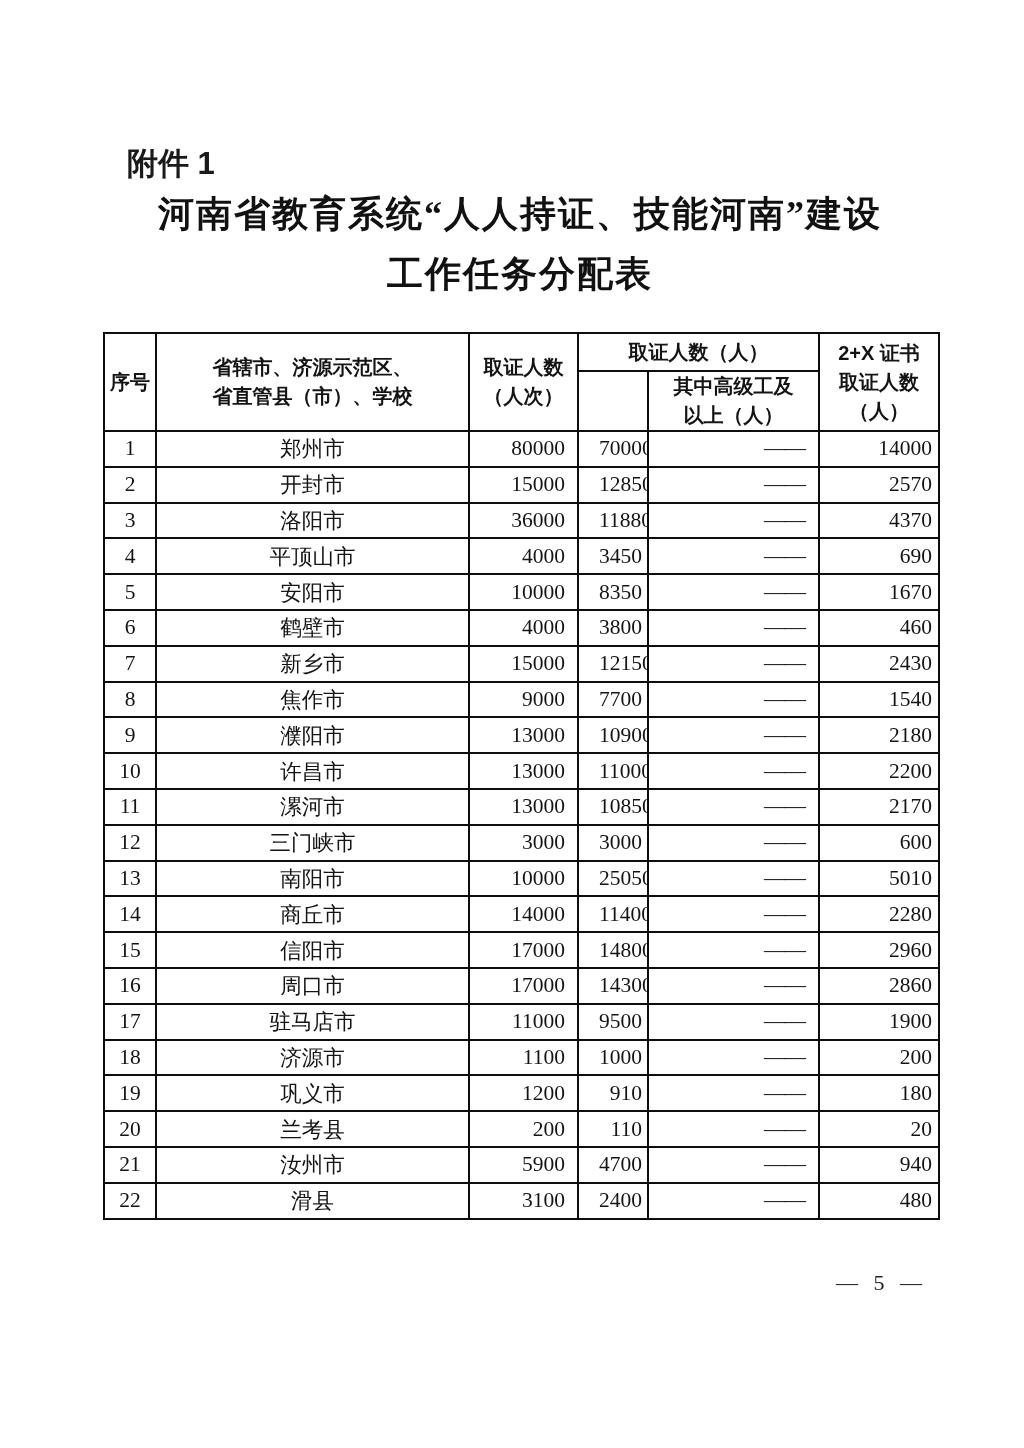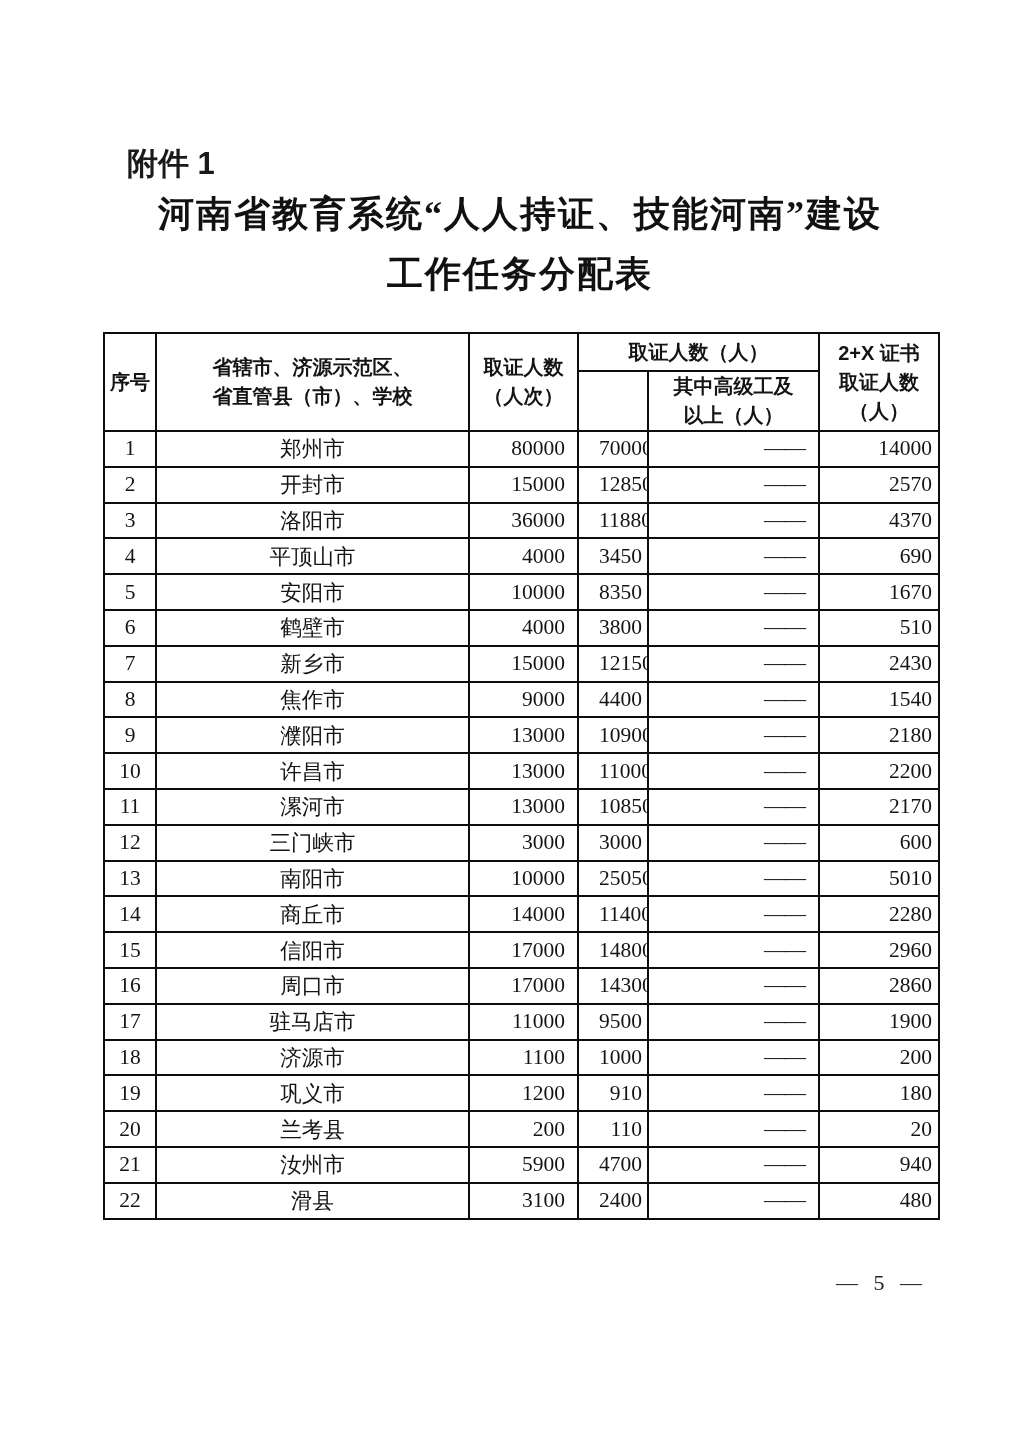--- a/index.html
+++ b/index.html
@@ -158,35 +158,35 @@
     <td class="c-cert">8350</td>
     <td class="c-senior">——</td>
     <td class="c-x">1670</td>
   </tr>
       <tr>
     <td class="c-no">6</td>
     <td class="c-name">鹤壁市</td>
     <td class="c-train">4000</td>
     <td class="c-cert">3800</td>
     <td class="c-senior">——</td>
-    <td class="c-x">510</td>
+    <td class="c-x">460</td>
   </tr>
       <tr>
     <td class="c-no">7</td>
     <td class="c-name">新乡市</td>
     <td class="c-train">15000</td>
     <td class="c-cert">12150</td>
     <td class="c-senior">——</td>
     <td class="c-x">2430</td>
   </tr>
       <tr>
     <td class="c-no">8</td>
     <td class="c-name">焦作市</td>
     <td class="c-train">9000</td>
-    <td class="c-cert">4400</td>
+    <td class="c-cert">7700</td>
     <td class="c-senior">——</td>
     <td class="c-x">1540</td>
   </tr>
       <tr>
     <td class="c-no">9</td>
     <td class="c-name">濮阳市</td>
     <td class="c-train">13000</td>
     <td class="c-cert">10900</td>
     <td class="c-senior">——</td>
     <td class="c-x">2180</td>

